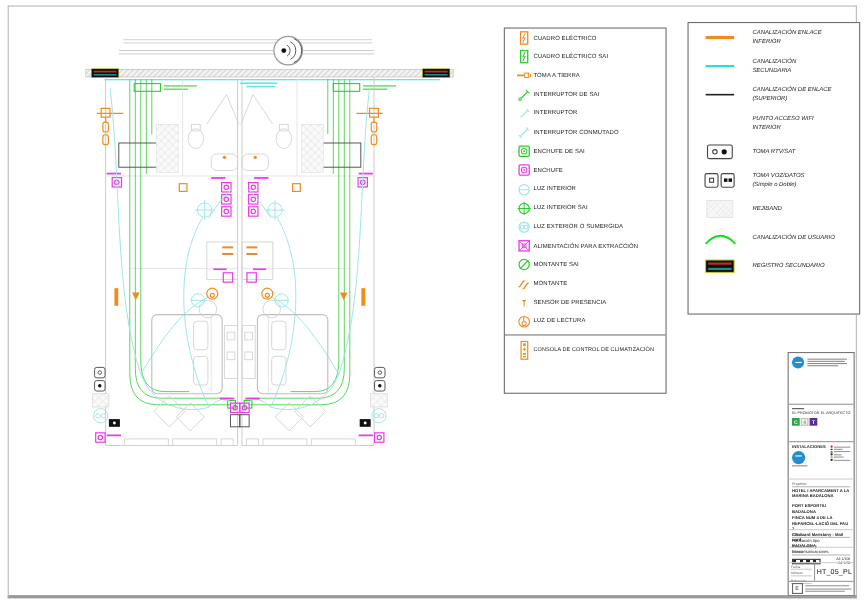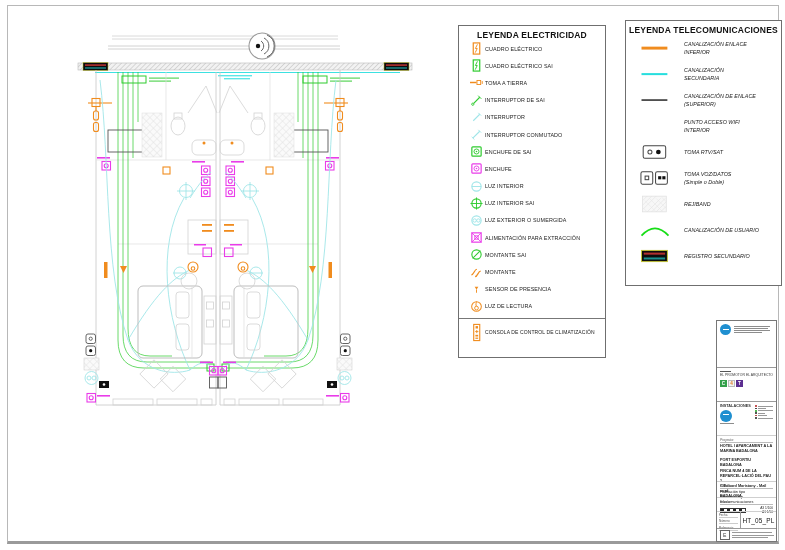--- a/index.html
+++ b/index.html
@@ -271,21 +271,20 @@
     <rect x="233" y="56" width="24" height="7" class="gs"></rect>
     <rect x="260" y="57.5" width="30" height="1.2" fill="var(--green)" opacity=".8"></rect>
     <rect x="260" y="60.5" width="22" height="1.2" fill="var(--green)" opacity=".8"></rect>
   </g>
 
   <use href="#room"></use>
   <use href="#room" transform="translate(296,0) scale(-1,1)"></use>
 </svg>
 
 <div class="legend" id="legend-elec">
-  <div class="legend-title">LEYENDA ELECTRICIDAD</div>
   <div id="elec-rows">
       <div class="erow">
         <span class="eicon">
           <svg viewBox="0 0 14 14">
             <rect x="3.5" y="1" width="7" height="12" fill="none" stroke="var(--orange)" stroke-width="1.3"></rect>
             <path d="M8,2.5 L5.8,7 L7.8,7 L5.6,11.5" fill="none" stroke="var(--orange)" stroke-width="1"></path>
           </svg>
         </span>
         <span class="elabel">CUADRO ELÉCTRICO</span>
       </div>
@@ -444,21 +443,20 @@
             <rect x="5.8" y="12" width="3" height="1.8" fill="var(--orange)"></rect>
             <rect x="5.8" y="15" width="3" height="1.3" fill="var(--orange)"></rect>
           </svg>
         </span>
         <span class="elabel">CONSOLA DE CONTROL DE CLIMATIZACIÓN</span>
       </div>
     </div>
 </div>
 
 <div class="legend" id="legend-tel">
-  <div class="legend-title">LEYENDA TELECOMUNICACIONES</div>
   <div id="tel-rows">
       <div class="trow">
         <span class="ticon">
           <svg viewBox="0 0 26 16">
             <rect x="1" y="6.8" width="23" height="2.6" fill="var(--orange)"></rect>
           </svg>
         </span>
         <span class="tlabel">
           <div>CANALIZACIÓN ENLACE</div>
           <div>INFERIOR</div>

